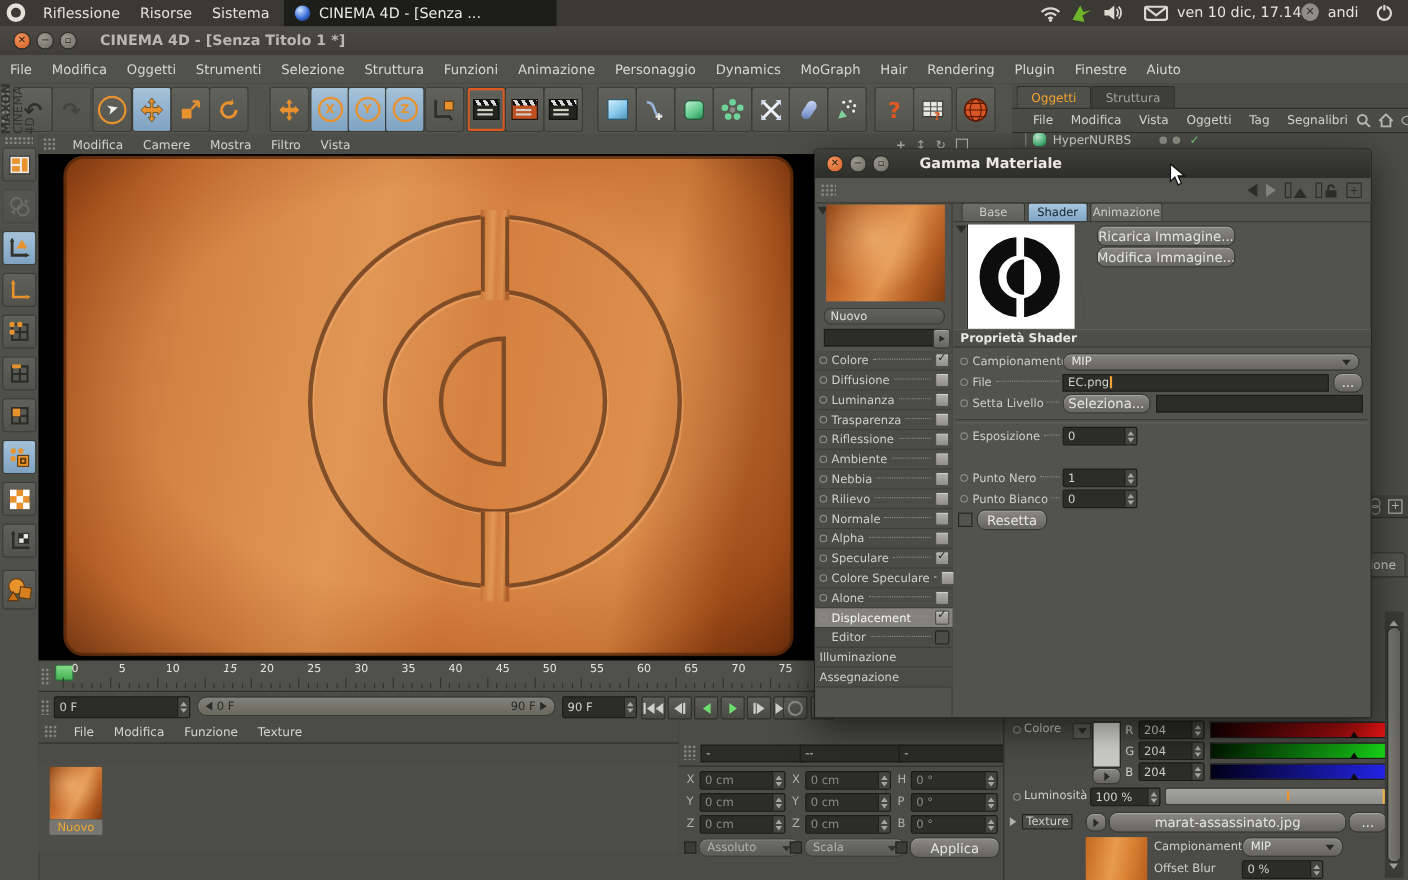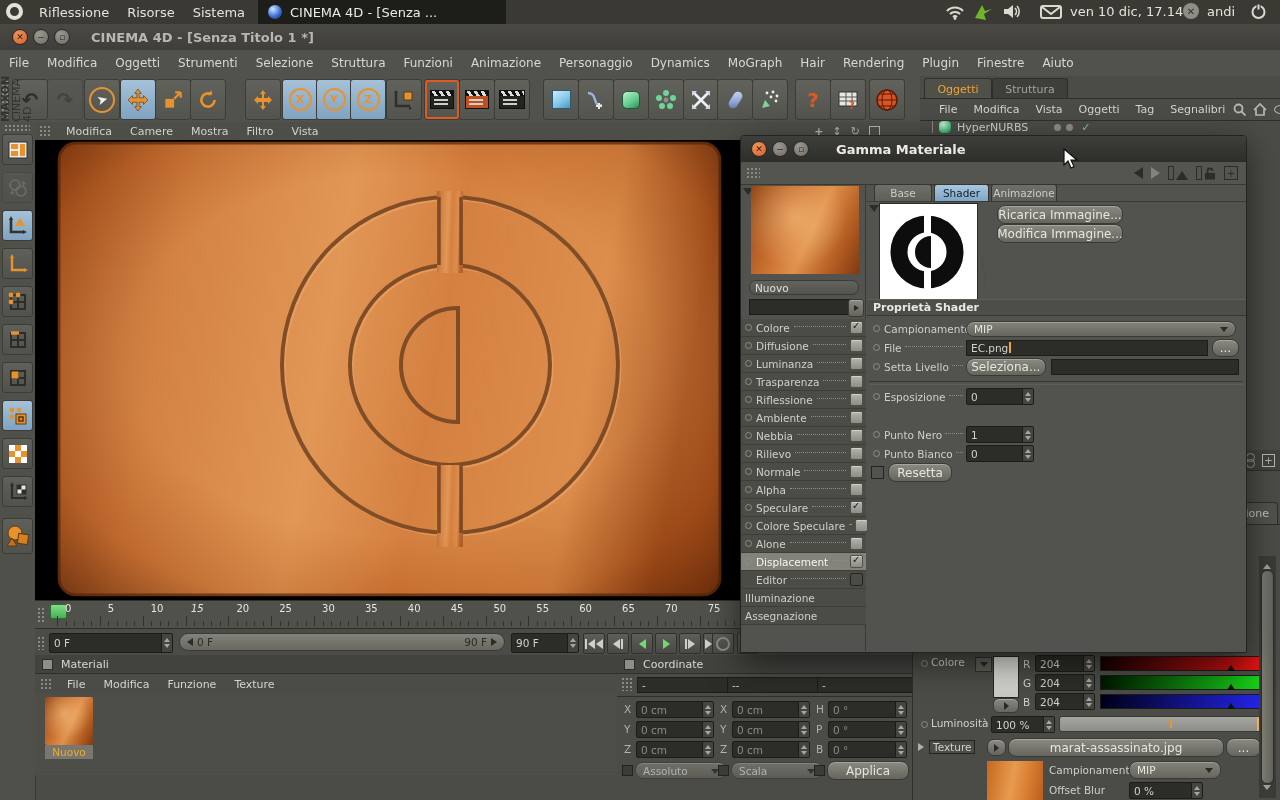--- a/index.html
+++ b/index.html
@@ -440,21 +440,21 @@
     </svg>
   </div>
 
   <div id="ruler" class="abs">
     <span class="abs grip" style="left:2px;top:6px;width:9px;height:16px"></span>
     <span id="marker"></span>
     <div id="ruler-labels">
       <span class="tick-label" style="left: 30px;">0</span>
         <span class="tick-label" style="left: 72.85px;">5</span>
         <span class="tick-label" style="left: 115.7px;">10</span>
-        <span class="tick-label" style="left: 156px; font-style: italic;">15</span>
+        <span class="tick-label" style="left: 168px; font-style: italic;">15</span>
         <span class="tick-label" style="left: 201.4px;">20</span>
         <span class="tick-label" style="left: 244.25px;">25</span>
         <span class="tick-label" style="left: 287.1px;">30</span>
         <span class="tick-label" style="left: 329.95px;">35</span>
         <span class="tick-label" style="left: 372.8px;">40</span>
         <span class="tick-label" style="left: 415.65px;">45</span>
         <span class="tick-label" style="left: 458.5px;">50</span>
         <span class="tick-label" style="left: 501.35px;">55</span>
         <span class="tick-label" style="left: 544.2px;">60</span>
         <span class="tick-label" style="left: 587.05px;">65</span>
@@ -597,44 +597,36 @@
       <span class="pbtn">
           <i style="width:10px;height:10px;border-radius:50%;border:2px solid #8e8e86"></i>
         </span>
       <span class="pbtn">
           <i style="width:10px;height:10px;border-radius:50%;border:2.4px solid #d23220"></i>
         </span>
     </div>
   </div>
 
   <div id="materials" class="abs">
-    <div class="paneltitle">
-      <span class="psq"></span>
-      <span>Materiali</span>
-    </div>
     <div class="row" style="height:20px;border-bottom:1px solid #2e2e2b">
       <span class="grip" style="width:12px;height:12px;margin:0 6px 0 5px"></span>
       <div class="row">
         <span class="mi">File</span>
           <span class="mi">Modifica</span>
           <span class="mi">Funzione</span>
           <span class="mi">Texture</span>
       </div>
     </div>
     <div class="abs" style="left:0;top:39px;width:582px;height:81px;background:#4e4e49">
       <div class="abs wood" style="left:10px;top:3px;width:48px;height:48px;border:1px solid #26262;border-radius:2px"></div>
       <div class="abs" style="left:10px;top:51px;width:48px;height:14px;background:#77776f;color:#f0a832;font-size:10.5px;display:flex;align-items:center;justify-content:center">Nuovo</div>
     </div>
   </div>
 
   <div id="coords" class="abs">
-    <div class="paneltitle">
-      <span class="psq"></span>
-      <span>Coordinate</span>
-    </div>
     <span class="abs grip" style="left:4px;top:22px;width:12px;height:14px"></span>
     <div class="darkfield abs dim" style="left:20px;top:22px;width:86px;height:14px">-</div>
     <div class="darkfield abs dim" style="left:110px;top:22px;width:86px;height:14px">--</div>
     <div class="darkfield abs dim" style="left:200px;top:22px;width:88px;height:14px">-</div>
     <div class="abs" style="left:0;top:41px;width:295px;height:1px;background:#2e2e2b"></div>
 
     <span class="clab" style="left:7px;top:48px">X</span>
     <div class="spin abs dim" style="left:19px;top:46px;width:76px;height:15px">
         <span class="sp-val">0 cm</span>
         <span class="sp-arr">

